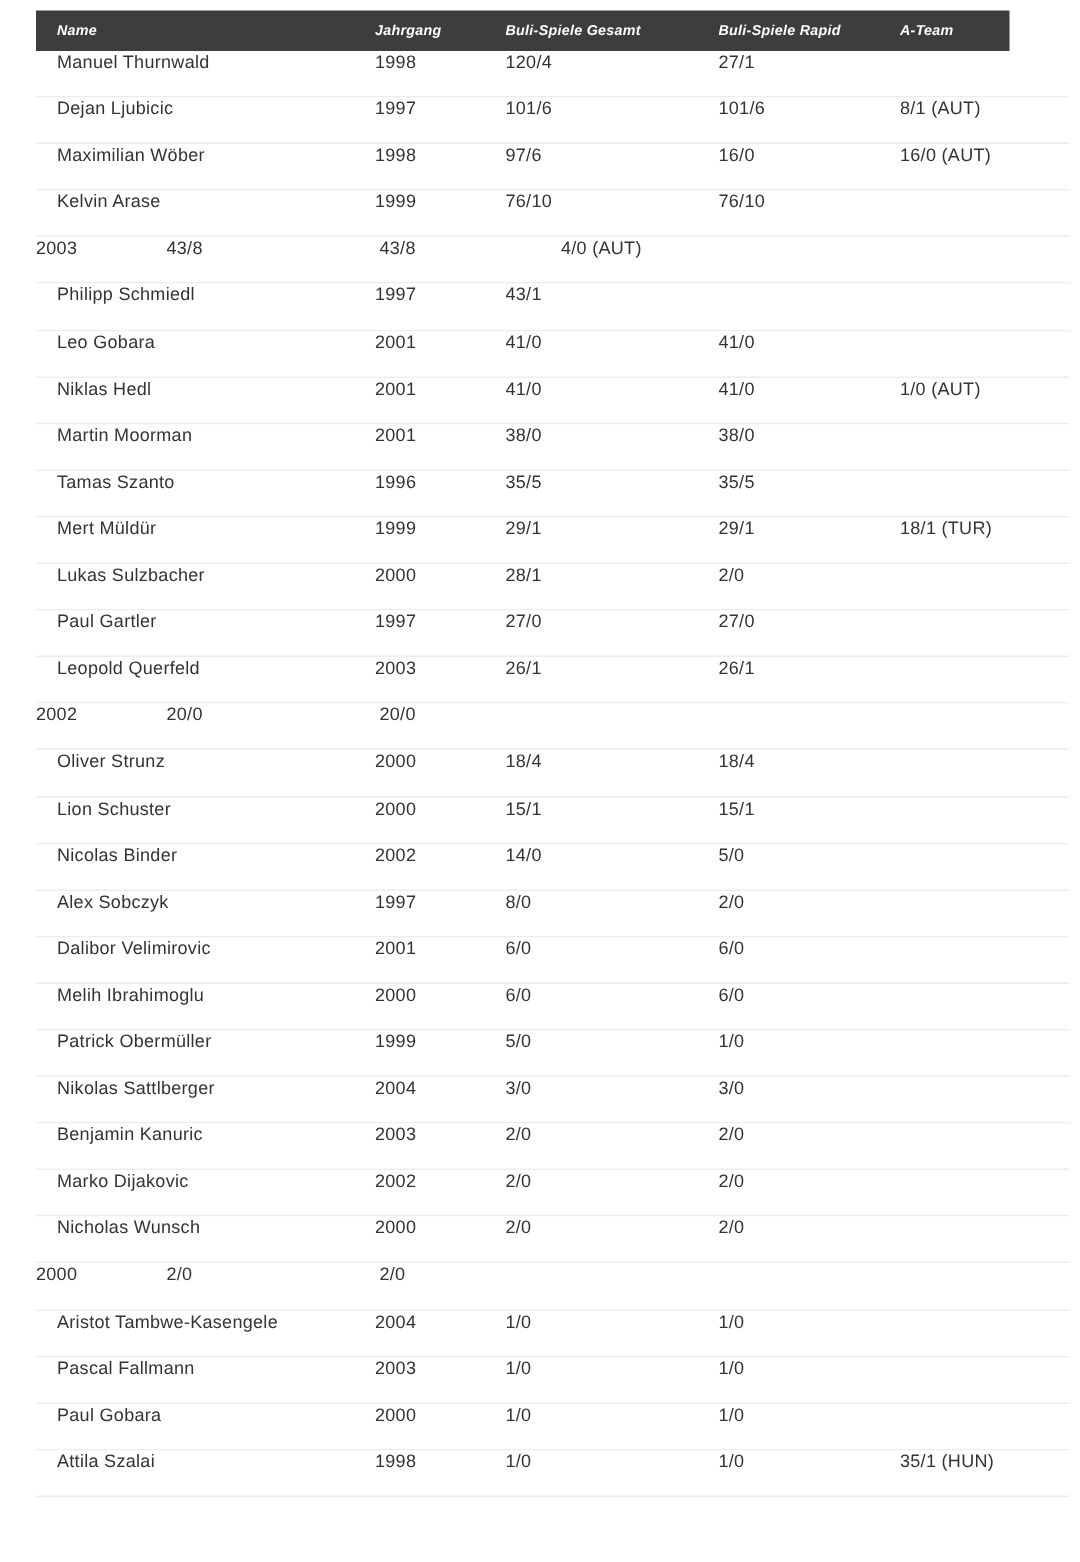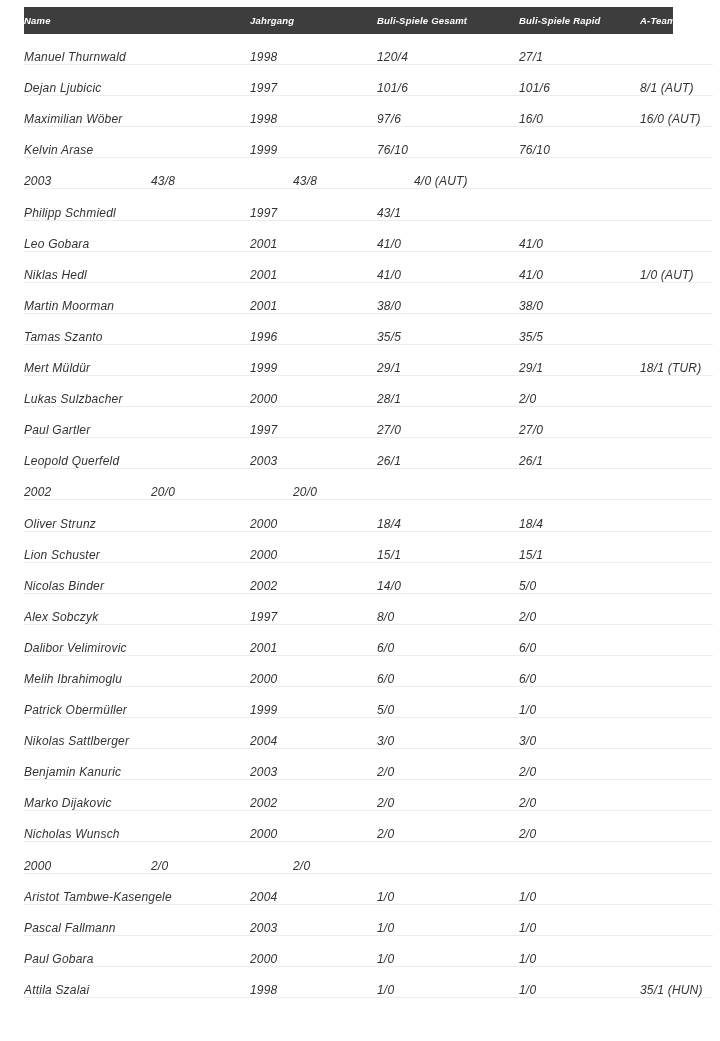--- a/index.html
+++ b/index.html
@@ -33,37 +33,36 @@
     font-style: italic;
     letter-spacing: 0.2px;
     white-space: nowrap;
     overflow: hidden;
   }
   .tbody {
     width: 689px;
   }
   .row {
     display: flex;
-    align-items: flex-end;
+    align-items: flex-start;
     height: 31.1px;
     box-sizing: border-box;
     border-bottom: 1px solid #ededed;
     background: #ffffff;
-    font-style: italic;
   }
   .td {
     color: #333333;
     font-size: 12px;
     letter-spacing: 0.2px;
     white-space: nowrap;
     overflow: hidden;
   }
-  .col-name     { width: 226px; box-sizing: border-box; }
+  .col-name     { width: 226px; padding-left: 14px; box-sizing: border-box; }
   .col-jahrgang { width: 87px; }
-  .col-gesamt   { width: 130px; margin-left: 40px; }
+  .col-gesamt   { width: 130px; }
   .col-rapid    { width: 121px; margin-left: 12px; }
   .col-ateam    { flex: 1; }
 </style>
 </head>
 <body>
 
 <div class="page">
   <div class="thead">
     <div class="th col-name">Name</div>
     <div class="th col-jahrgang">Jahrgang</div>

